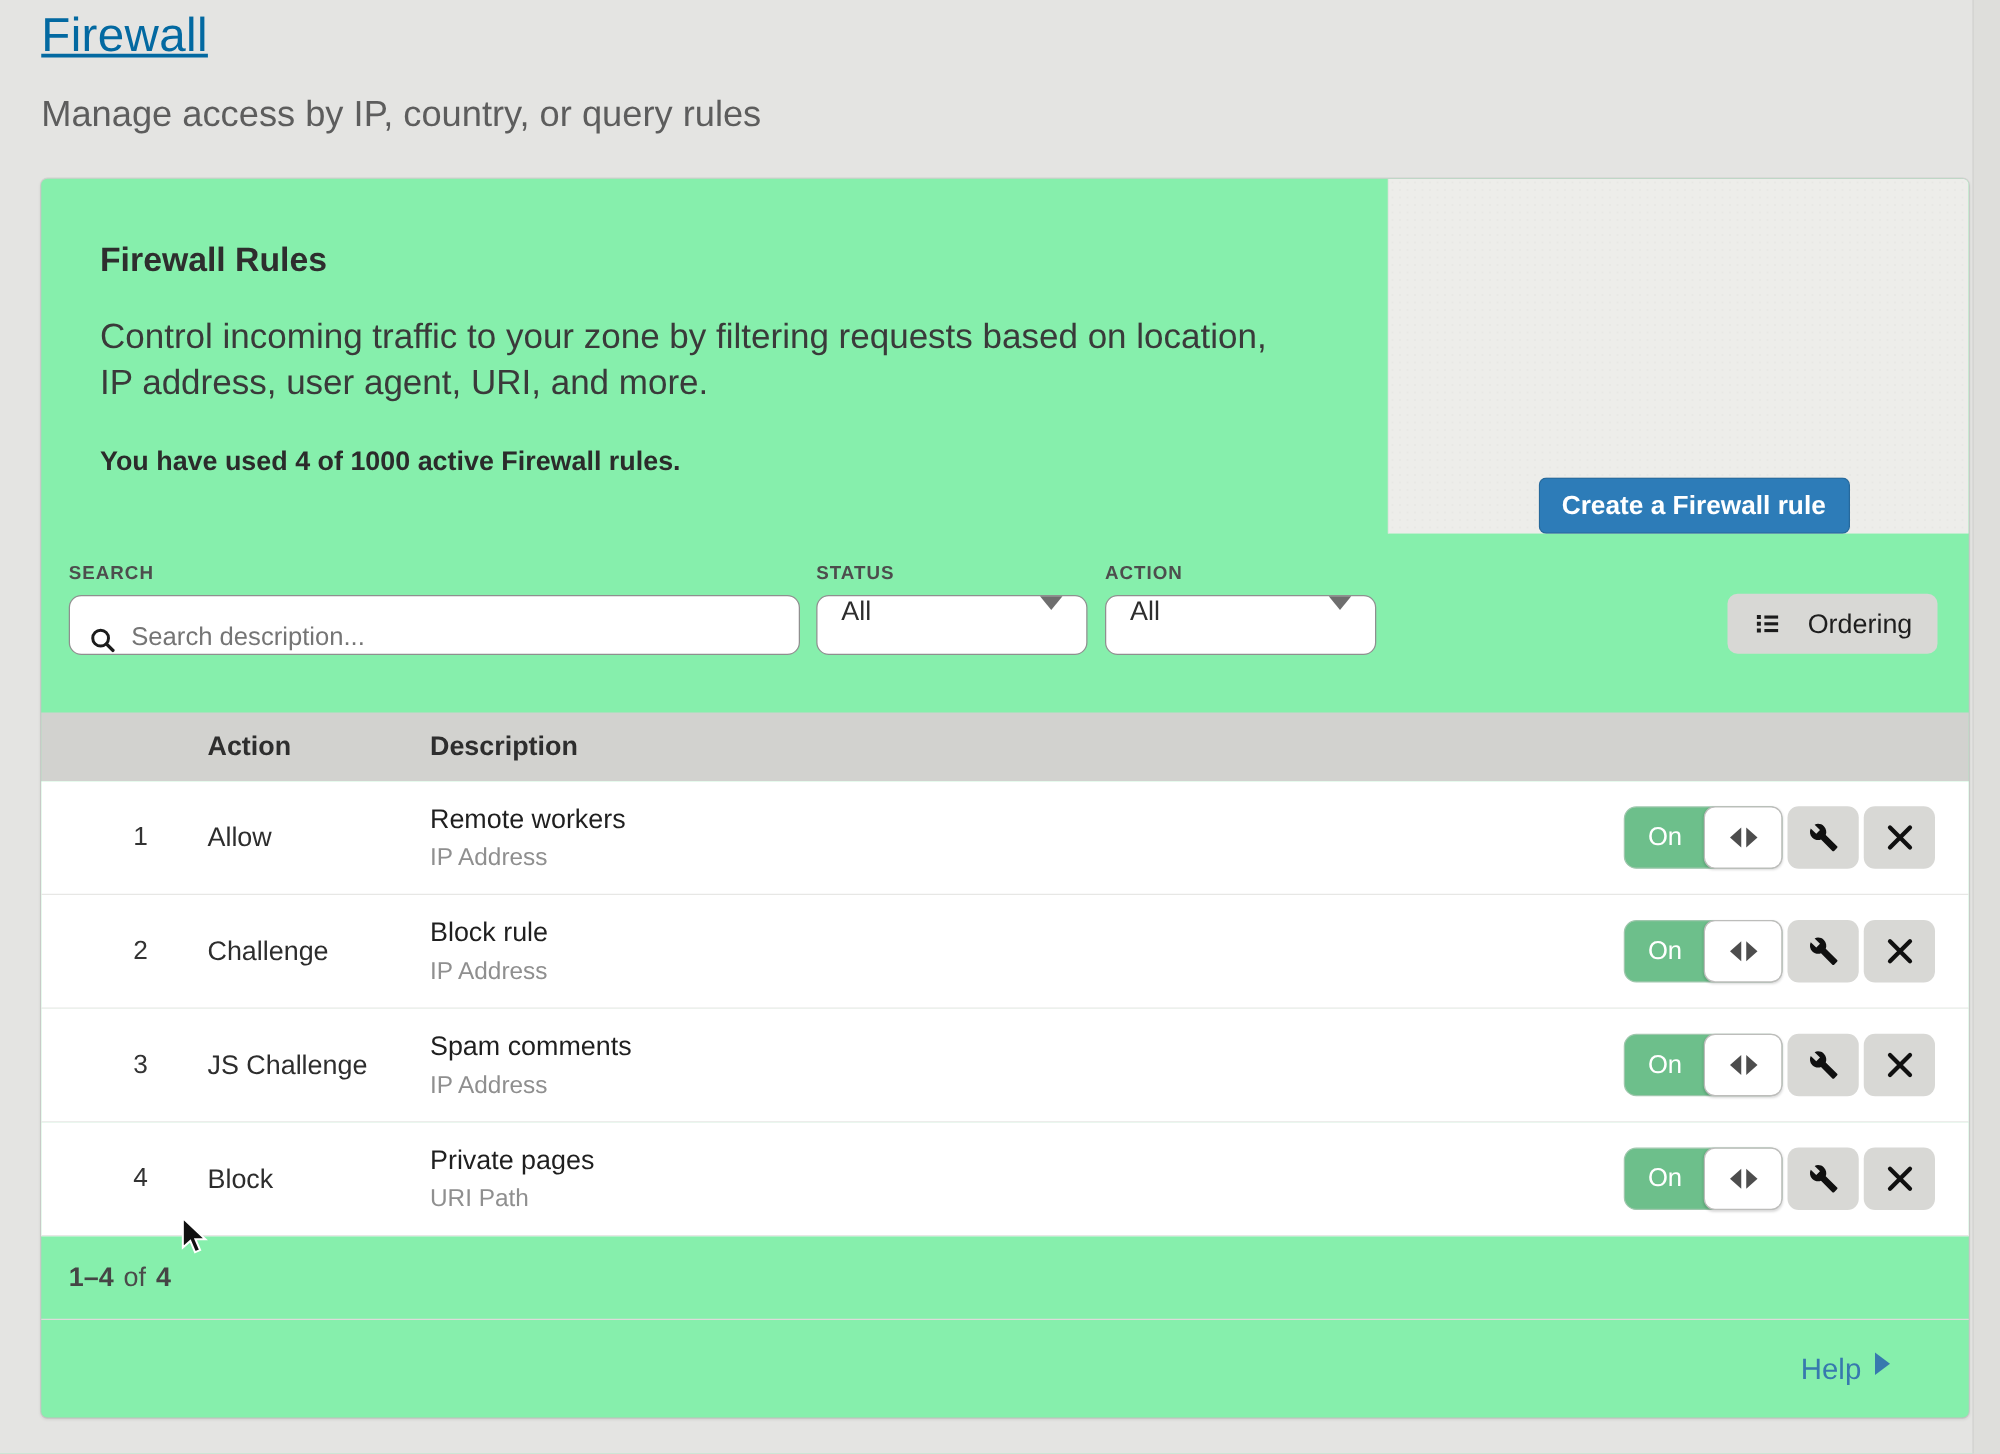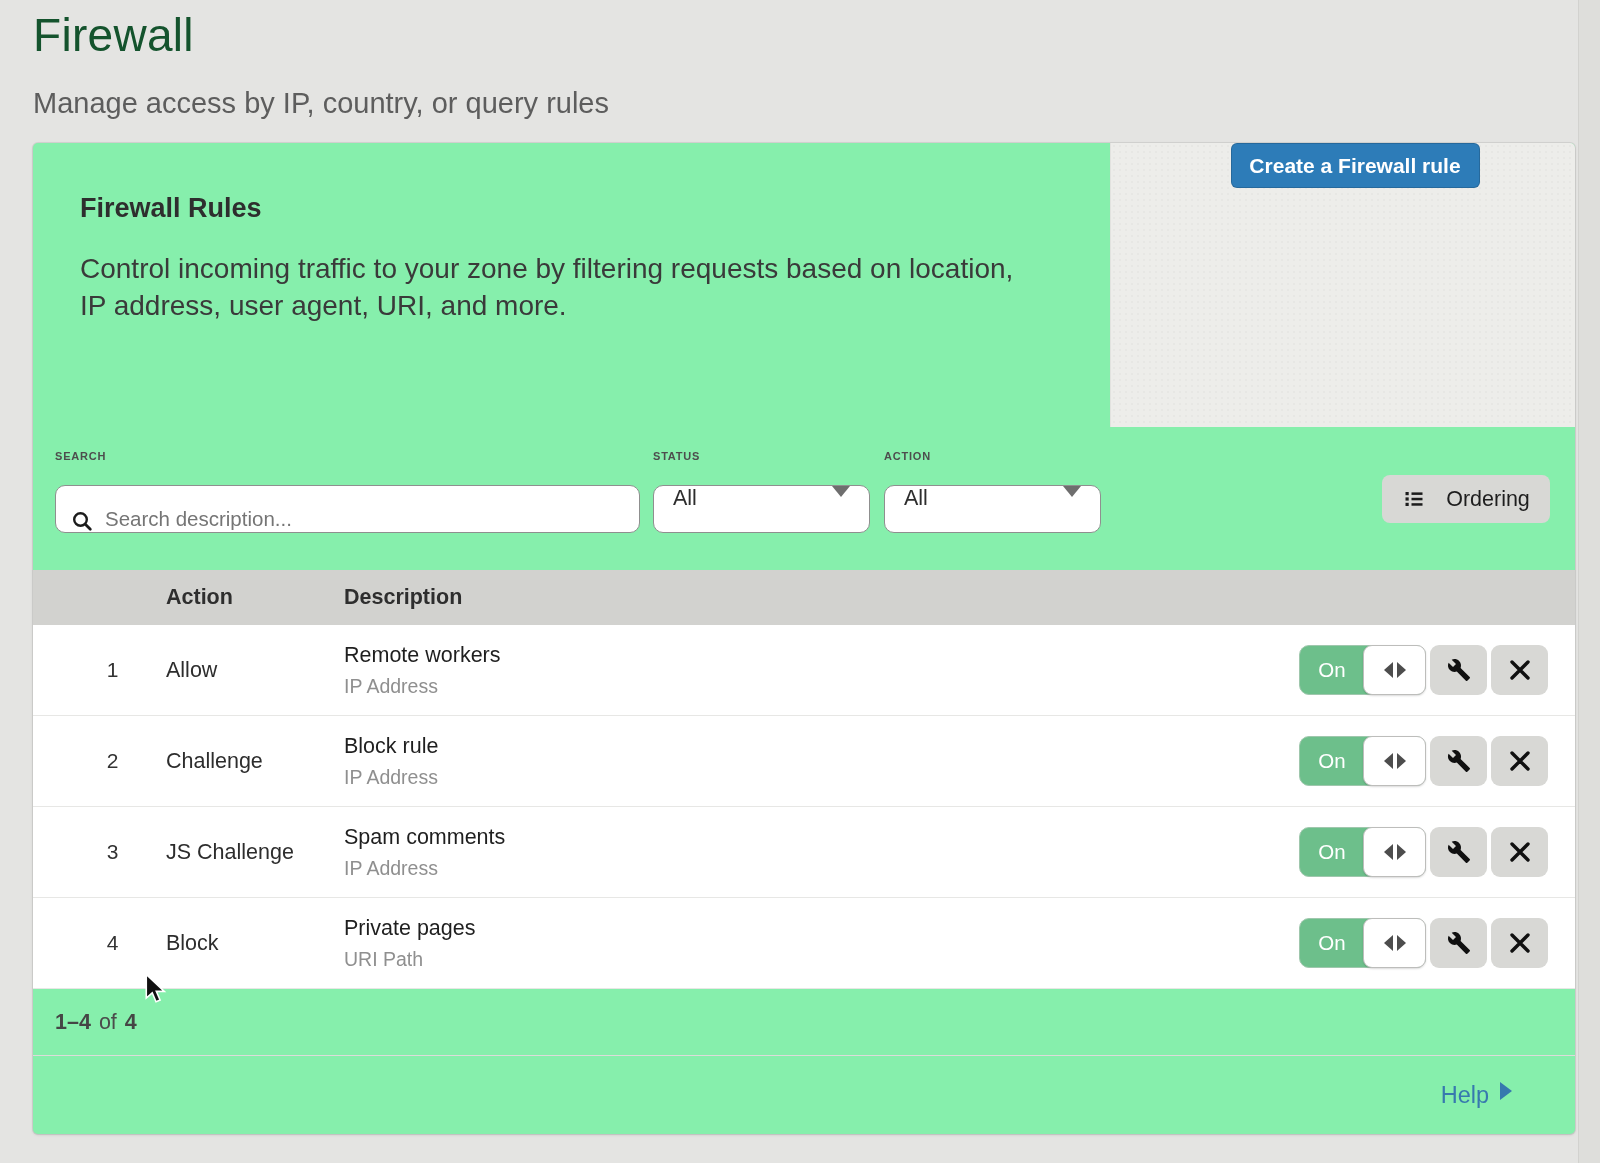--- a/index.html
+++ b/index.html
@@ -11,21 +11,21 @@
     position:relative;
     overflow:hidden;
   }
   .right-strip{
     position:absolute; top:0; right:0; width:22px; height:100%;
     background:#dededb; border-left:1px solid #d2d2cf;
   }
   
   .page-header { padding:8px 0 0 33px; }
   .page-title {
-    margin:0; font-size:46px; font-weight:400; color:#14532d; letter-spacing:0.3px;
+    margin:0; font-size:38px; font-weight:400; color:#0369a1; letter-spacing:0.3px;text-decoration:underline;
   }
   .page-subtitle {
     margin:25px 0 0 0; font-size:29px; font-weight:400; color:#5d5d5d;
   }
   
   .card {
     position:absolute; left:33px; top:143px; width:1542px;
     background:#86efac; border-radius:5px;
     box-shadow:0 0 0 1px rgba(0,0,0,0.07), 0 1px 3px rgba(0,0,0,0.12);
   }
@@ -35,33 +35,33 @@
   .intro-desc {
     margin:26px 0 0 0; font-size:28px; line-height:37px; color:#3a3a3a; max-width:945px;
   }
   .intro-usage { margin:33px 0 0 0; font-size:21.5px; font-weight:700; color:#2b2b2b; }
   .intro-right {
     flex:1; background-color:#ededea;
     background-image:radial-gradient(rgba(0,0,0,0.025) 1px, transparent 1px);
     background-size:6px 6px;
     border-radius:0 5px 0 0;
     border-left:1px solid #e2e2df;
-    display:flex; align-items:flex-start; justify-content:center;padding-left:24px;
+    display:flex; align-items:flex-end; justify-content:center;padding-left:24px;
   }
   .create-btn {
     width:249px; height:45px;
     background:var(--accent-blue,#2d7cb8);
     color:#fff; font-family:inherit; font-size:21px; font-weight:700;
     border:1px solid rgba(0,0,0,0.15); border-radius:6px; cursor:pointer;
   }
   
   .filters { display:flex; align-items:flex-start; height:143px; padding:23px 25px 0 22px; }
   .filter-group { display:flex; flex-direction:column; }
   .filter-label {
-    font-size:11px; font-weight:700; color:#4d4d4d; letter-spacing:0.8px; margin-bottom:23px;
+    font-size:15px; font-weight:700; color:#4d4d4d; letter-spacing:0.8px; margin-bottom:9px;
   }
   .search-box {
     width:585px; height:48px; background:#fff;
     border:1px solid #8f8f8f; border-radius:10px;
     display:flex; align-items:flex-end; padding:0 15px; margin-right:13px;
   }
   .search-box svg { flex:0 0 auto; margin-right:10px; }
   .search-box input {
     flex:1; border:none; outline:none; font-family:inherit; font-size:20.5px; color:#333; background:transparent;
   }
@@ -162,20 +162,21 @@
   <h1 class="page-title">Firewall</h1>
   <p class="page-subtitle">Manage access by IP, country, or query rules</p>
 </header>
 
 <section class="card">
 
   <div class="intro-row">
     <div class="intro-left">
       <h2 class="intro-heading">Firewall Rules</h2>
       <p class="intro-desc">Control incoming traffic to your zone by filtering requests based on location, IP address, user agent, URI, and more.</p>
+      <p class="intro-usage">You have used 4 of 1000 active Firewall rules.</p>
     </div>
     <div class="intro-right">
       <button class="create-btn">Create a Firewall rule</button>
     </div>
   </div>
 
   <div class="filters">
     <div class="filter-group">
       <span class="filter-label">SEARCH</span>
       <div class="search-box">

